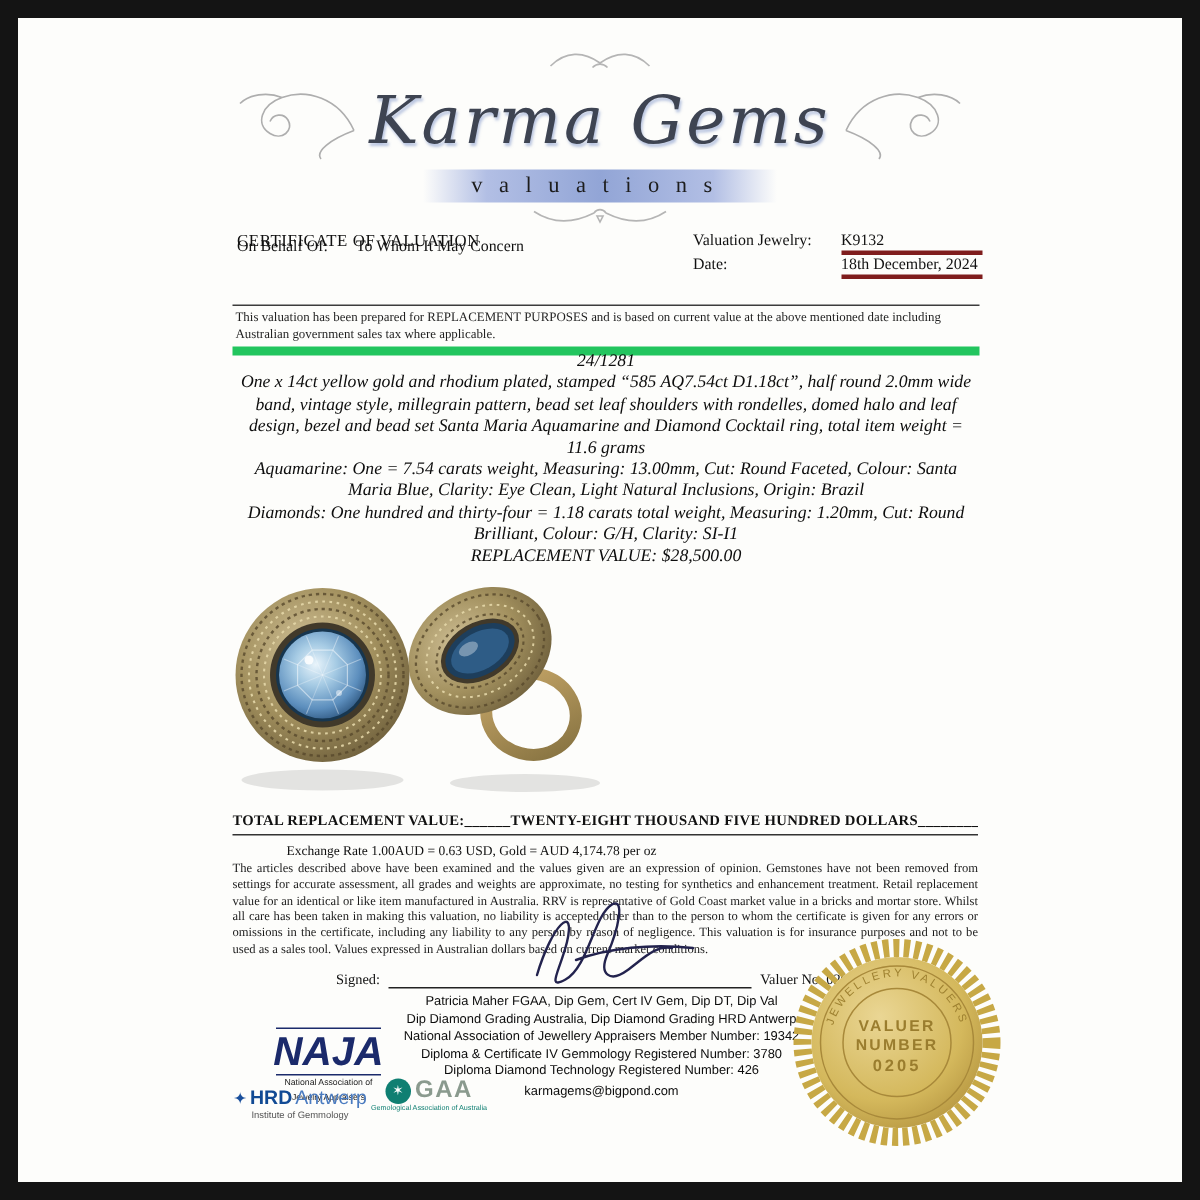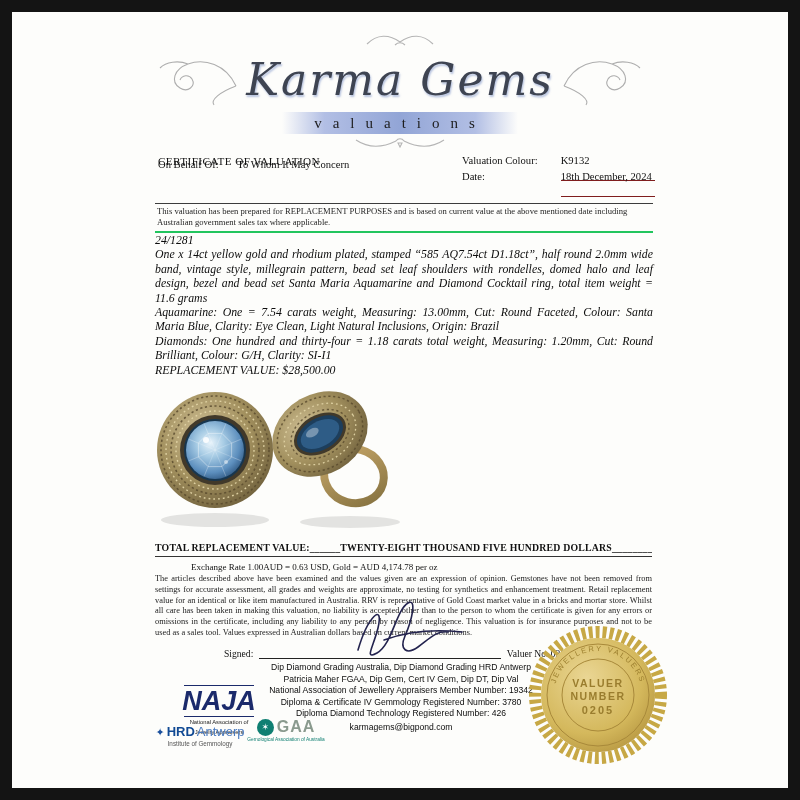--- a/index.html
+++ b/index.html
@@ -20,28 +20,28 @@
                  #92a5d6 50%, rgba(170,184,226,.9) 82%, rgba(170,184,226,0) 100%);}
   #valuations-text{font-size:15px;letter-spacing:11px;text-indent:11px;color:#1d1d1d;}
 
   
   #cert-title{left:146px;top:143px;font-size:11.2px;letter-spacing:.4px;}
   #behalf{left:146px;top:147px;font-size:10.6px;}
   #behalf .val{margin-left:16px;}
   #valnum{left:450px;top:143px;font-size:10.6px;}
   #dateline{left:450px;top:159px;font-size:10.6px;}
   .hdr-label{display:inline-block;width:96px;}
-  .uline{display:inline-block;min-width:94px;border-bottom:1px solid #7f1d1d;padding-bottom:14px;}
-
-  #notice{left:143px;top:191px;width:494px;border-top:1px solid #3c3c3c;border-bottom:2px solid #22c55e;
+  .uline{display:inline-block;min-width:94px;border-bottom:3px solid #7f1d1d;padding-bottom:1px;}
+
+  #notice{left:143px;top:191px;width:494px;border-top:1px solid #3c3c3c;border-bottom:6px solid #22c55e;
           font-size:8.6px;line-height:1.3;padding:2px 2px 3px;color:#1f1f1f;}
 
   
   #desc{left:143px;top:221px;width:498px;font-style:italic;font-size:11.8px;line-height:1.22;color:#0d0d0d;}
-  #desc p{margin:0;}
+  #desc p{margin:0;text-align:center;}
   .just{text-align:justify;}
   #rv{margin-left:278px;margin-top:4px;}
 
   
   #total{left:143px;top:530px;width:497px;font-size:9.8px;font-weight:bold;white-space:nowrap;
          border-bottom:1px solid #333;padding-bottom:3px;letter-spacing:.2px;overflow:hidden;}
   #exch{left:143px;top:550px;font-size:9px;margin-left:36px;}
   #disc{left:143px;top:562px;width:497px;font-size:8.4px;line-height:1.28;text-align:justify;color:#1b1b1b;}
 
   
@@ -106,21 +106,21 @@
   </div>
 
   <div class="abs" id="cert-title">CERTIFICATE OF VALUATION</div>
 
   <div class="abs" id="behalf">
     <span>On Behalf Of:</span>
     <span class="val">To Whom It May Concern</span>
   </div>
 
   <div class="abs" id="valnum">
-    <span class="hdr-label">Valuation Colour:</span>
+    <span class="hdr-label">Valuation Jewelry:</span>
     <span class="uline">K9132</span>
   </div>
 
   <div class="abs" id="dateline">
     <span class="hdr-label">Date:</span>
     <span class="uline">18th December, 2024</span>
   </div>
 
   <div class="abs" id="notice">This valuation has been prepared for REPLACEMENT PURPOSES and is based on current value at the above mentioned date including Australian government sales tax where applicable.</div>
 
@@ -208,22 +208,22 @@
     <path d="M14,62 C24,28 40,14 34,40 C29,60 20,72 33,65 C48,57 52,22 64,15 C73,10 68,32 61,48 C55,62 63,67 74,59 C85,51 93,42 104,44 M40,52 C62,44 90,41 118,44" fill="none" stroke="#23234e" stroke-width="1.6" stroke-linecap="round"></path>
   </svg>
 
   <div class="abs" id="signed">
     <span>Signed:</span>
     <span class="sig-line"></span>
     <span>Valuer No. 0205</span>
   </div>
 
   <div class="abs" id="creds">
+    <div>Patricia Maher FGAA, Dip Gem, Cert IV Gem, Dip DT, Dip Val</div>
     <div>Dip Diamond Grading Australia, Dip Diamond Grading HRD Antwerp</div>
-    <div>Patricia Maher FGAA, Dip Gem, Cert IV Gem, Dip DT, Dip Val</div>
     <div>National Association of Jewellery Appraisers Member Number: 19342</div>
     <div>Diploma &amp; Certificate IV Gemmology Registered Number: 3780</div>
     <div>Diploma Diamond Technology Registered Number: 426</div>
     <div id="email">karmagems@bigpond.com</div>
   </div>
 
   <div class="abs" id="naja">
     <div class="naja-rule"></div>
     <div class="naja-word">NAJA</div>
     <div class="naja-rule"></div>

